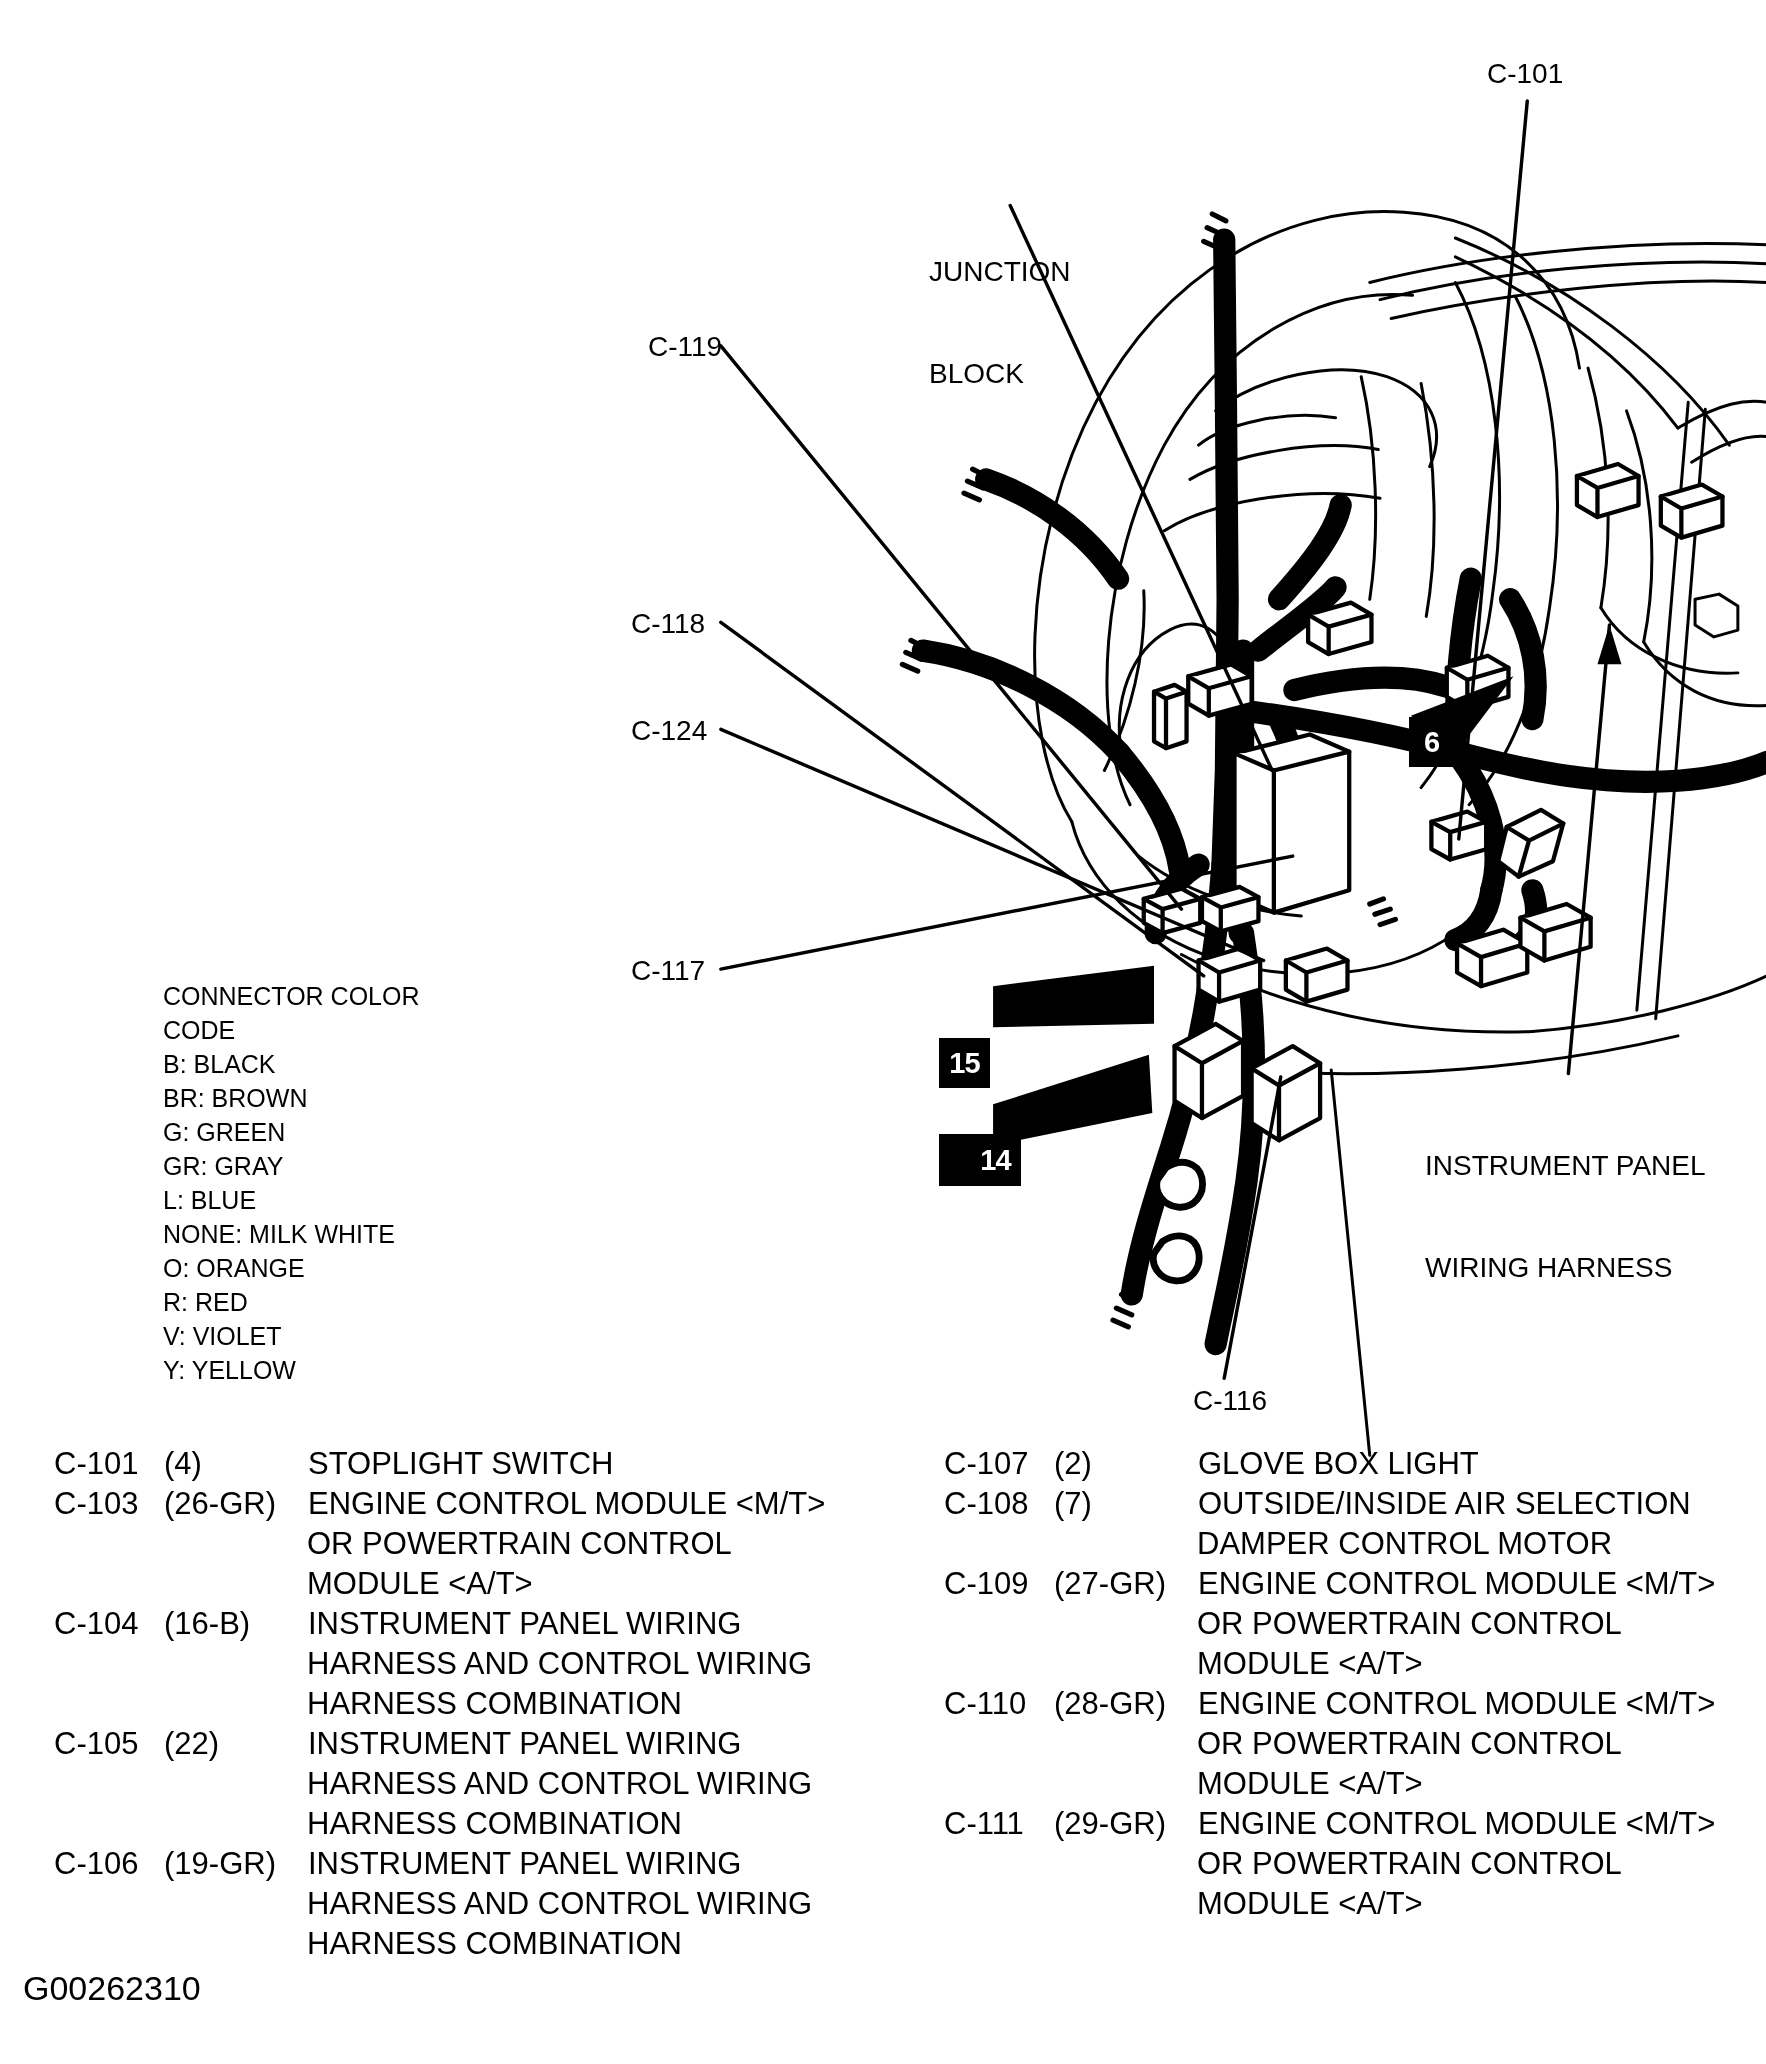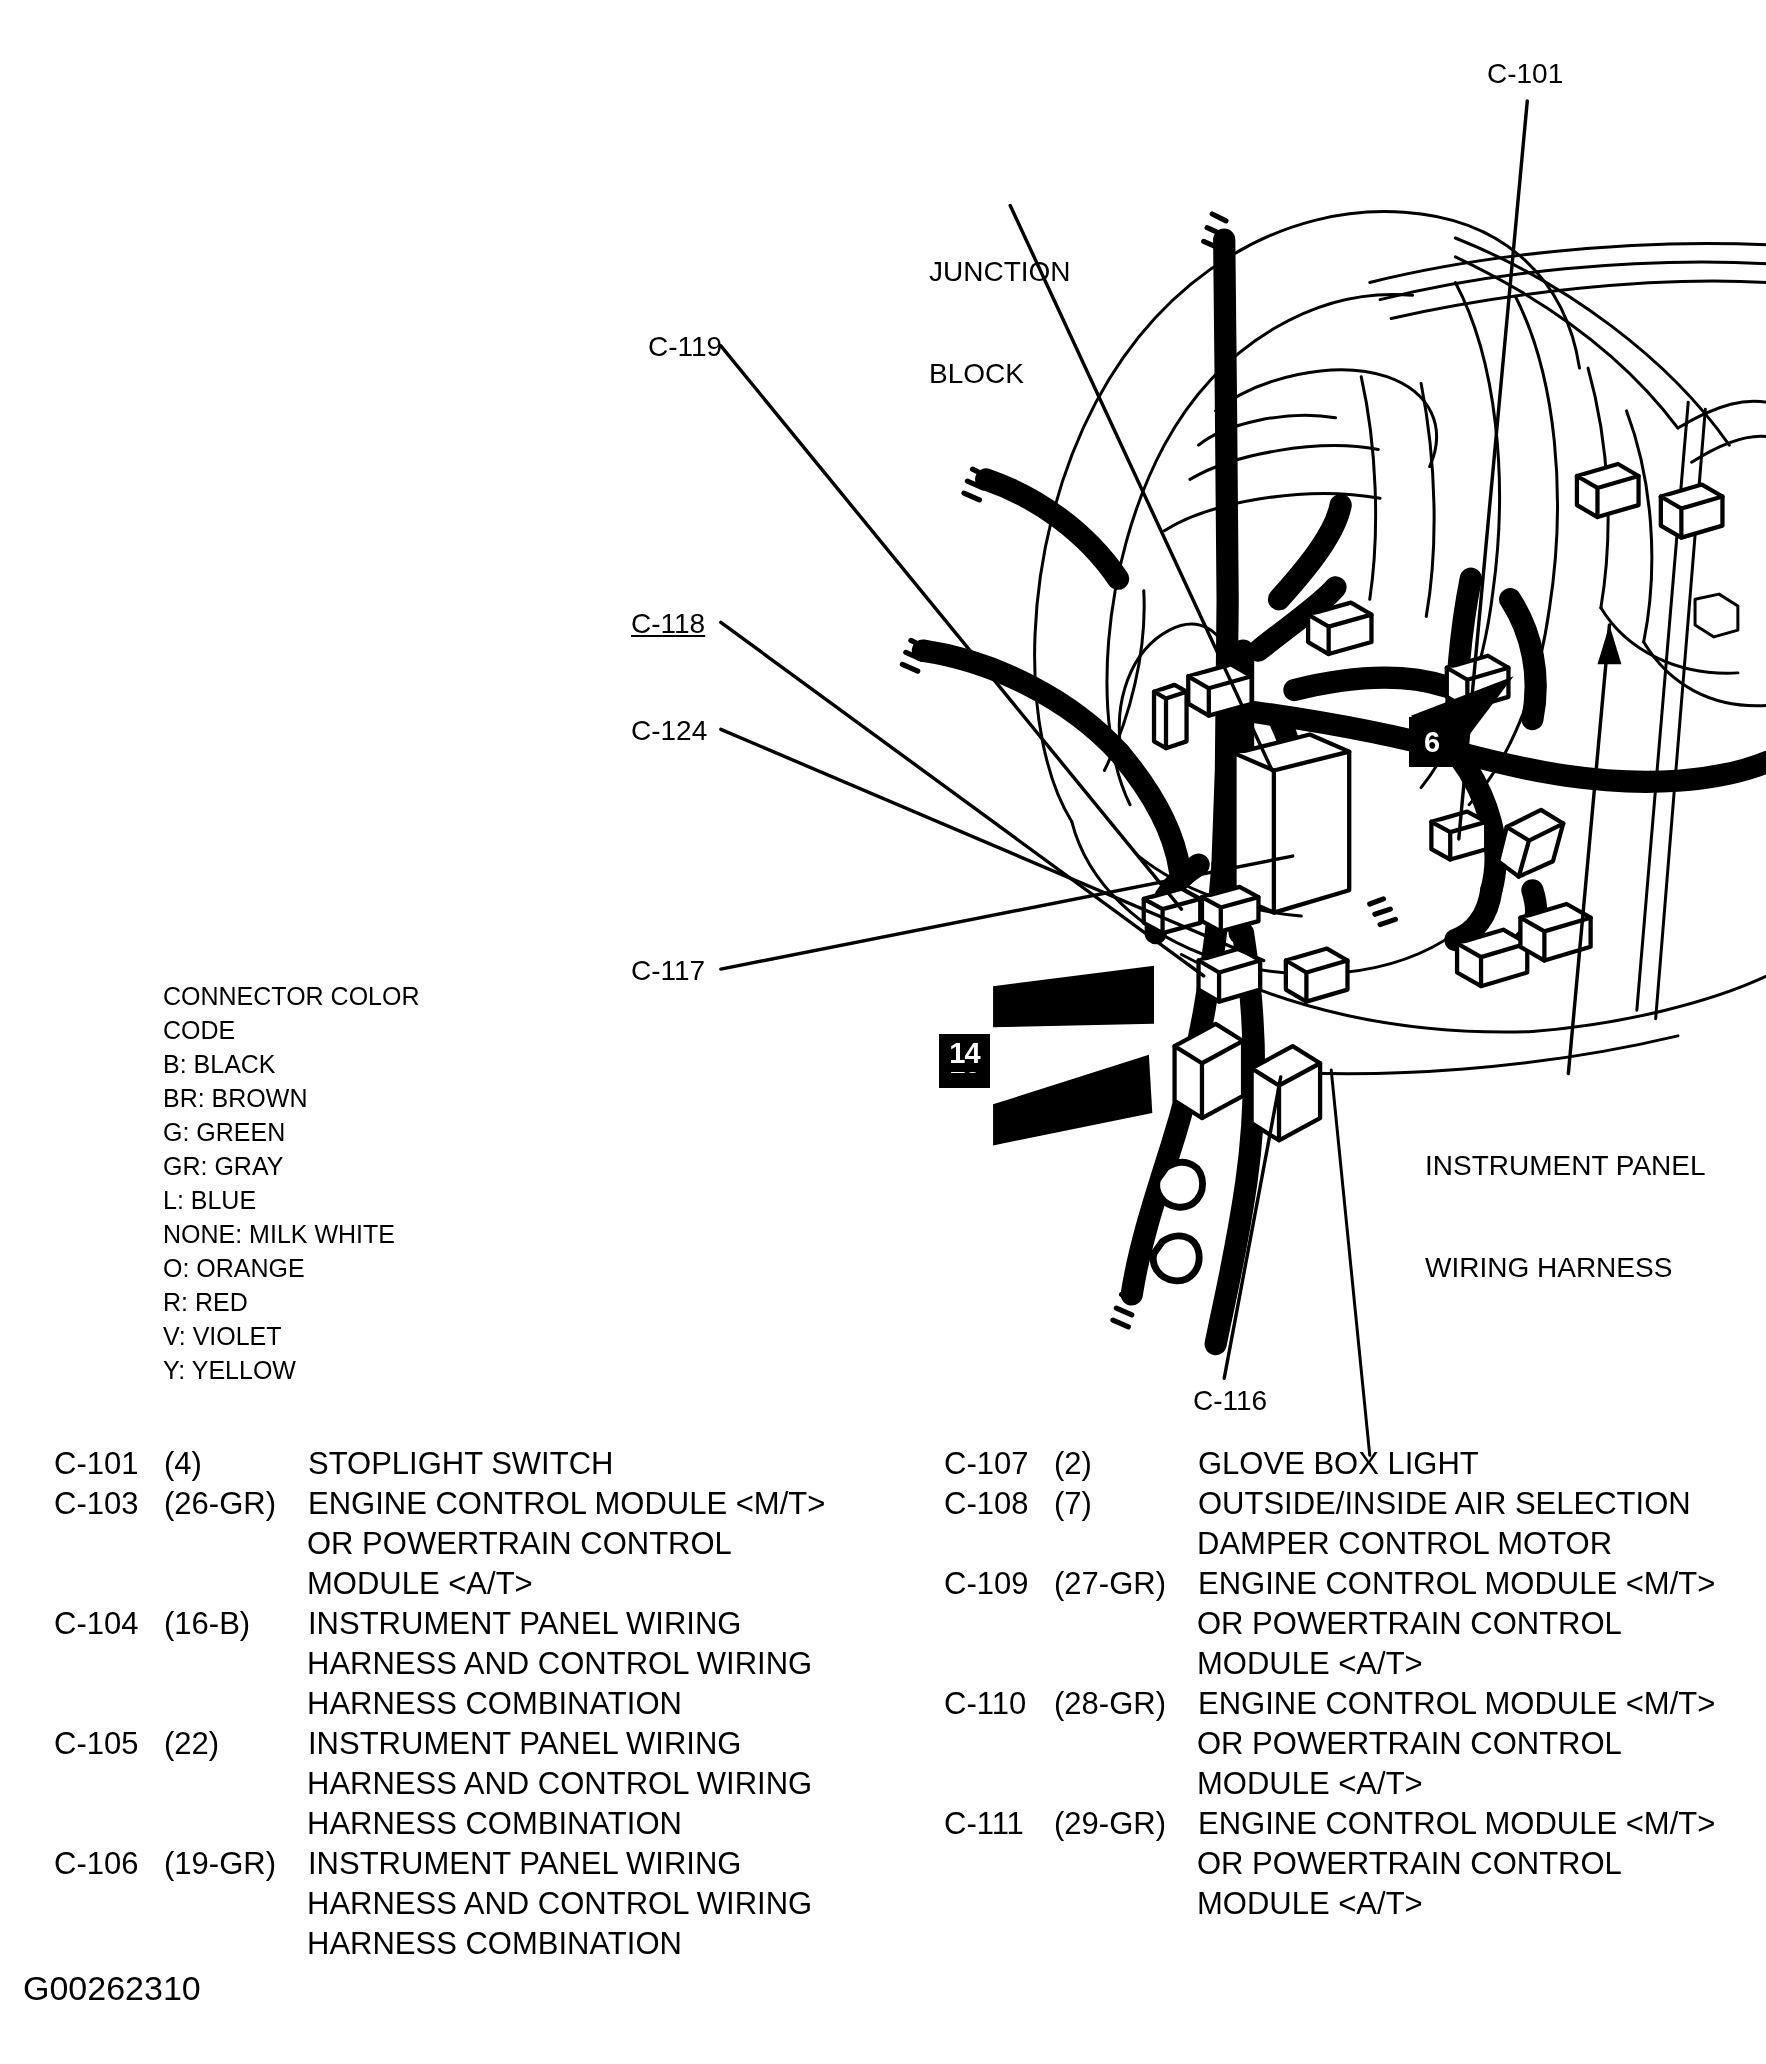--- a/index.html
+++ b/index.html
@@ -237,33 +237,33 @@
   </g>
 </svg>
 
 <div class="txt callout" style="left:929px;top:187px;">
   <div>JUNCTION</div>
   <div>BLOCK</div>
 </div>
 
 <div class="txt callout" style="left:1487px;top:57px;">C-101</div>
 <div class="txt callout" style="left:648px;top:330px;">C-119</div>
-<div class="txt callout" style="left:631px;top:607px;text-decoration:underline;">C-118</div>
+<div class="txt callout" style="left:631px;top:607px;">C-118</div>
 <div class="txt callout" style="left:631px;top:714px;">C-124</div>
 <div class="txt callout" style="left:631px;top:954px;">C-117</div>
 <div class="txt callout" style="left:1193px;top:1384px;">C-116</div>
 
 <div class="txt callout" style="left:1425px;top:1081px;">
   <div>INSTRUMENT PANEL</div>
   <div>WIRING HARNESS</div>
 </div>
 
 <div class="badge" style="left:1409px;top:717px;width:45px;height:50px;">6</div>
 <div class="badge" style="left:939px;top:1038px;width:51px;height:50px;">15</div>
-<div class="badge" style="left:939px;top:1034px;width:51px;height:38px;">14</div>
+<div class="badge" style="left:939px;top:1134px;width:51px;height:52px;padding-left:31px;">14</div>
 
 <div id="color-legend">
   <div>CONNECTOR COLOR</div>
   <div>CODE</div>
   <div>B: BLACK</div>
   <div>BR: BROWN</div>
   <div>G: GREEN</div>
   <div>GR: GRAY</div>
   <div>L: BLUE</div>
   <div>NONE: MILK WHITE</div>

